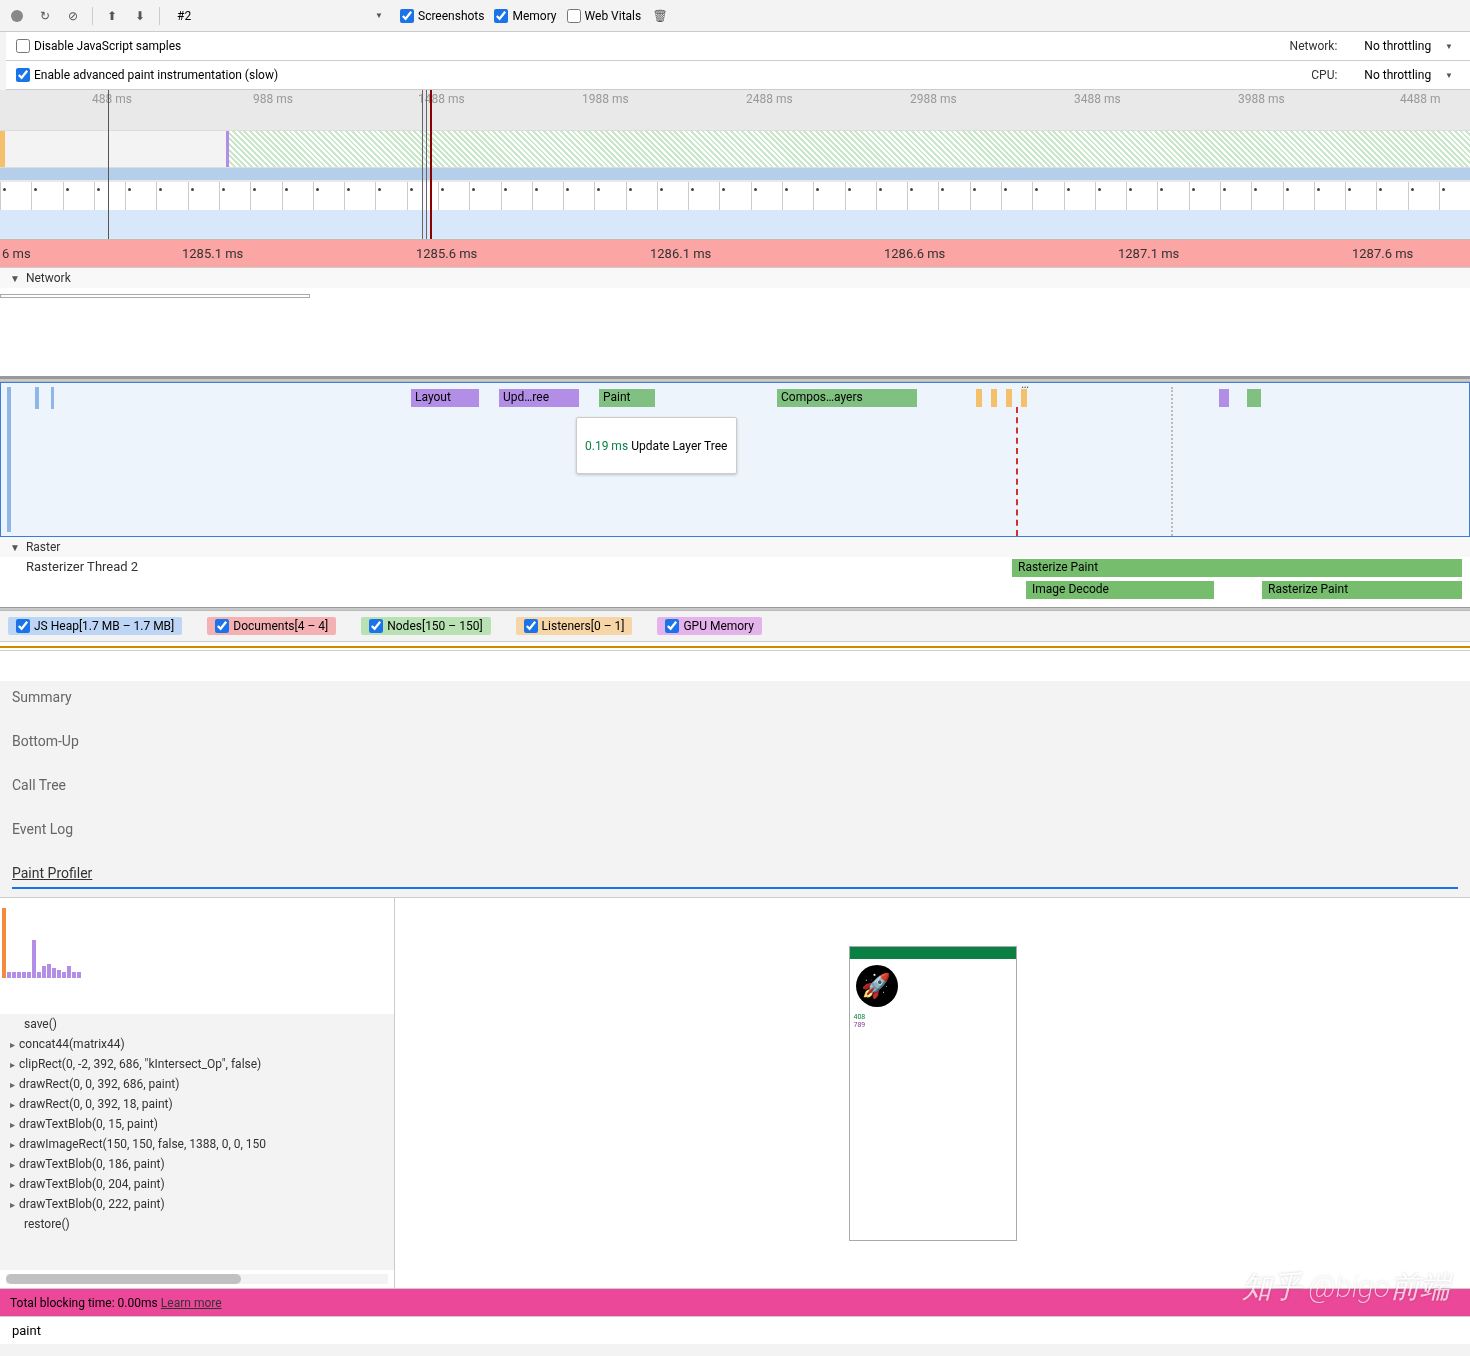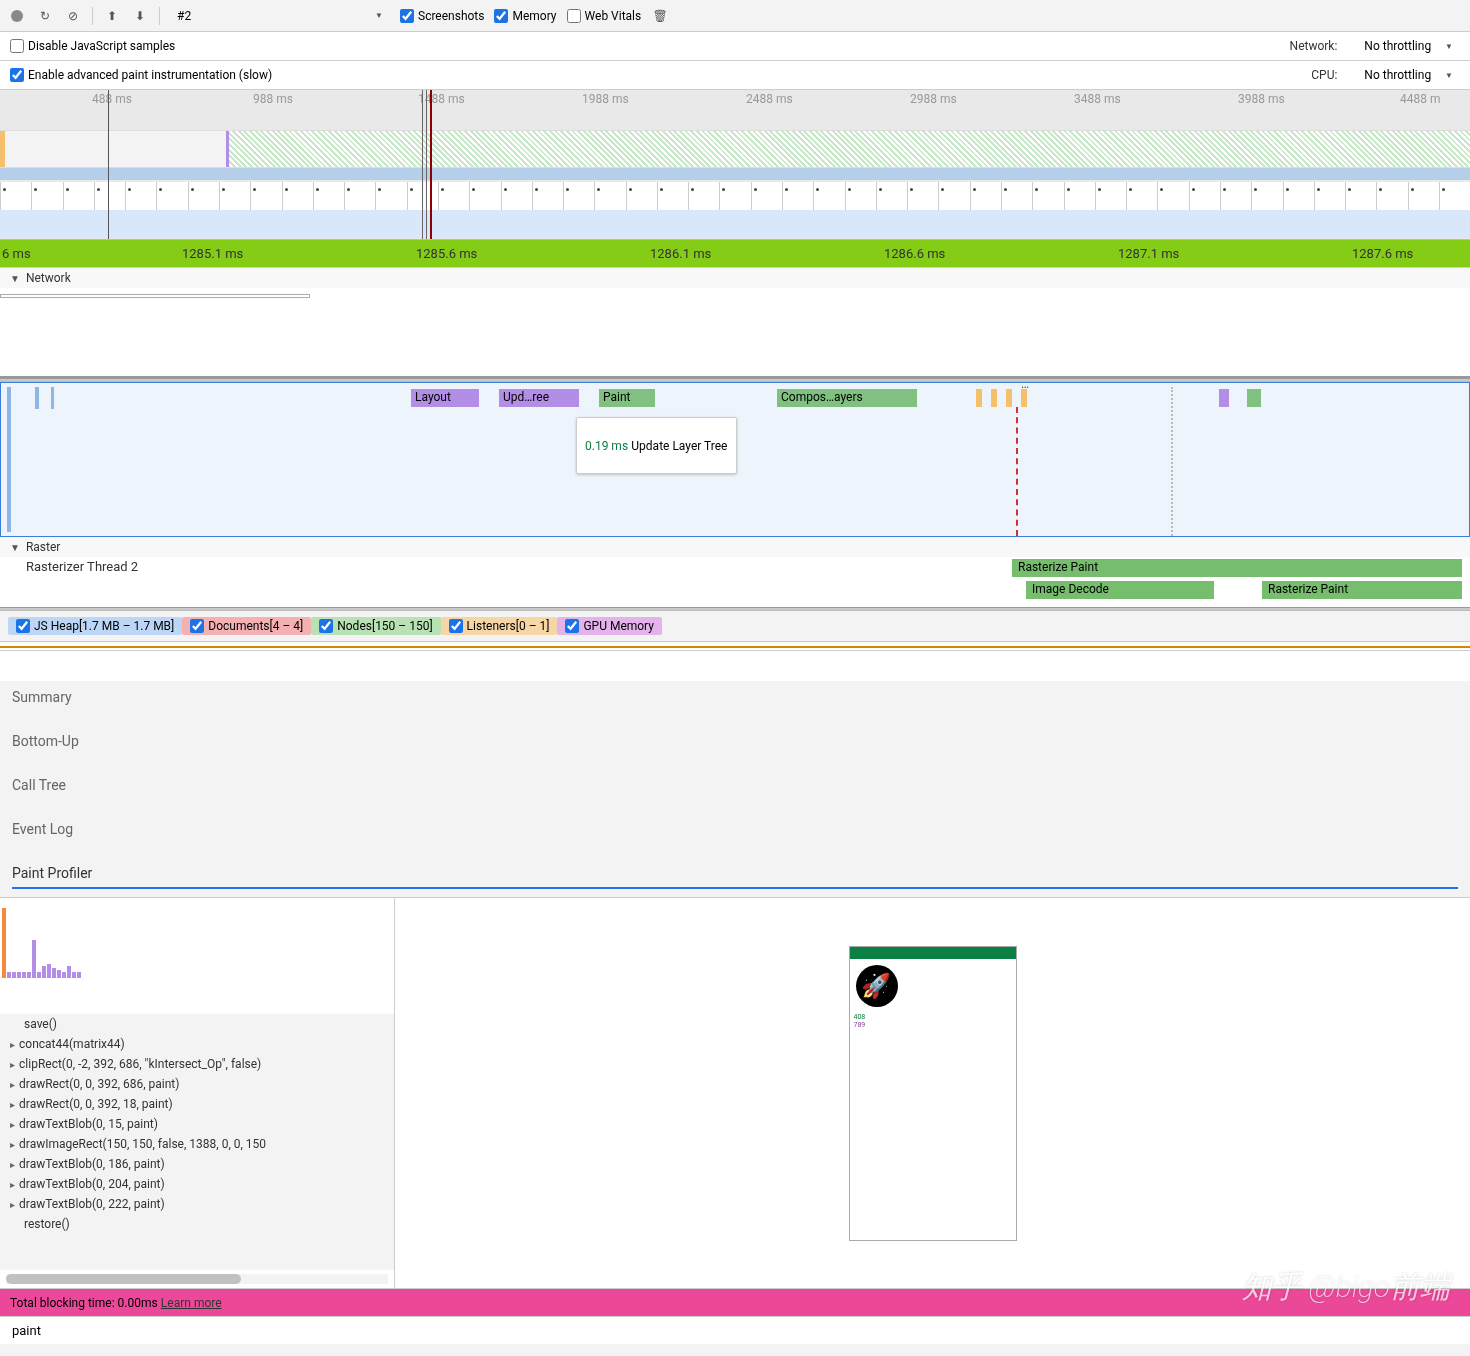--- a/index.html
+++ b/index.html
@@ -6,62 +6,62 @@
 body { background: #f3f3f3; width: 1470px; height: 1356px; overflow: hidden; position: relative; }
 .toolbar { height: 32px; background: #f3f3f3; border-bottom: 1px solid #ccc; display: flex; align-items: center; padding: 0 8px; gap: 10px; }
 .toolbar .sep { width: 1px; height: 18px; background: #ccc; }
 .icon-btn { width: 18px; height: 18px; display: flex; align-items: center; justify-content: center; color: #555; }
 .rec-dot { width: 12px; height: 12px; border-radius: 50%; background: #888; }
 .select-box { display: flex; align-items: center; gap: 4px; padding: 2px 6px; border: 1px solid transparent; }
 .select-box .tri { font-size: 8px; color: #555; }
 .chk-item { display: flex; align-items: center; gap: 4px; }
 .chk-item input { width: 14px; height: 14px; accent-color: #1a73e8; }
 .trash-icon { color: #555; }
-.settings-row { display: flex; align-items: center; padding: 4px 10px; gap: 12px; background: #fff; border-bottom: 1px solid #ccc; min-height: 28px; }
+.settings-row { display: flex; align-items: center; padding: 4px 10px; gap: 12px; background: #fff; border-bottom: 1px solid #ccc; min-height: 28px; margin-left: 6px; }
 .settings-row .right { margin-left: auto; display: flex; gap: 20px; align-items: center; }
 .lb { color: #333; }
 .ovw { height: 150px; background: #e9e9e9; position: relative; border-bottom: 1px solid #bbb; }
 .ovw .tick { position: absolute; top: 2px; color: #999; font-size: 12px; }
 .ovw .cpu-strip { position: absolute; top: 40px; left: 0; right: 0; height: 38px; background: #f3f3f3; border-top: 1px solid #ddd; border-bottom: 1px solid #ddd; }
 .ovw .cpu-strip .hatch { position: absolute; top: 0; height: 100%; background: repeating-linear-gradient(45deg, #c9e7c9 0 2px, #fff 2px 4px); }
 .ovw .mem-strip { position: absolute; top: 78px; left: 0; right: 0; height: 12px; background: #b5cfeb; }
 .ovw .sc-strip { position: absolute; top: 92px; left: 0; right: 0; height: 28px; background: #ececec; display: flex; }
 .ovw .sc-frame { flex: 1; border-left: 1px solid #ccc; background: #fff; position: relative; }
 .ovw .sc-frame::after { content: ''; position: absolute; top: 6px; left: 2px; width: 3px; height: 3px; border-radius: 50%; background: #444; }
 .ovw .fps-strip { position: absolute; top: 120px; left: 0; right: 0; height: 28px; background: #d9e7fa; }
 .ovw .sel { position: absolute; top: 0; bottom: 0; border-left: 1px solid #666; border-right: 1px solid #666; background: rgba(200,200,255,.1); }
-.ruler { height: 28px; background: #84cc16; position: relative; border-bottom: 1px solid #ccc; }
+.ruler { height: 28px; background: #fca5a5; position: relative; border-bottom: 1px solid #ccc; }
 .ruler .rtick { position: absolute; top: 6px; color: #333; font-size: 13px; }
 .sect-hdr { display: flex; align-items: center; gap: 6px; padding: 3px 10px; color: #333; font-size: 13px; background: #f8f8f8; }
 .sect-hdr .tri { font-size: 10px; color: #555; }
 .net-body { height: 90px; background: #fff; border-bottom: 2px solid #999; position: relative; }
 .divider-bar { height: 4px; background: #c9c9c9; border-top: 1px solid #999; border-bottom: 1px solid #bbb; }
 .flame { height: 155px; background: #eef4fc; position: relative; border: 1px solid #3b7dd8; }
 .flame .bar { position: absolute; top: 6px; height: 18px; font-size: 12px; padding: 1px 4px; overflow: hidden; white-space: nowrap; }
 .flame .b-purple { background: #b38ee6; color: #000; }
 .flame .b-green { background: #80c080; color: #000; }
 .tooltip { position: absolute; background: #fff; border: 1px solid #ccc; border-radius: 2px; padding: 20px 8px; font-size: 13px; box-shadow: 0 1px 3px rgba(0,0,0,.2); }
 .tooltip .dur { color: #0b8043; }
 .raster-row { padding: 2px 26px; color: #333; font-size: 13px; background: #fff; }
 .raster { background: #fff; position: relative; }
 .raster .rbar { position: absolute; height: 18px; background: #76bd6e; color: #000; font-size: 12px; padding: 1px 6px; overflow: hidden; }
-.legend-row { display: flex; gap: 0; padding: 6px 8px; flex-wrap: wrap; }
+.legend-row { display: flex; gap: 25px; padding: 6px 8px; flex-wrap: wrap; }
 .pill { display: inline-flex; align-items: center; gap: 4px; padding: 2px 8px; border-radius: 2px; font-size: 13px; }
 .pill input { accent-color: #1a73e8; width: 14px; height: 14px; }
 .p-blue { background: #bdd6f5; }
 .p-red { background: #f3b1b4; }
 .p-green { background: #b8e2b3; }
 .p-orange { background: #f6d5a6; }
 .p-purple { background: #e5b3ec; }
 .chart-thin { height: 10px; background: #fff; border-top: 1px solid #ccc; border-bottom: 1px solid #ccc; position: relative; }
 .chart-thin .line { position: absolute; top: 4px; left: 0; right: 0; height: 2px; background: #d48800; }
 .big-gap { height: 30px; background: #fff; }
 .tabs { display: flex; gap: 22px; padding: 8px 12px; background: #f3f3f3; border-bottom: 1px solid #ccc; flex-direction: column; }
 .tab { color: #666; font-size: 14px; padding-bottom: 6px; }
-.tab.active { color: #333; border-bottom: 2px solid #1a73e8; }
+.tab.active { color: #333; border-bottom: 2px solid #1a73e8; text-decoration: underline; }
 .profiler { display: flex; height: 390px; background: #fff; }
 .prof-left { width: 395px; border-right: 1px solid #ccc; position: relative; display: flex; flex-direction: column; }
 .prof-chart { height: 80px; display: flex; align-items: flex-end; gap: 1px; padding: 0 2px; }
 .prof-chart .cbar { width: 4px; }
 .cmd-list { flex: 1; overflow: hidden; background: #f3f3f3; margin-top: 36px; }
 .cmd-row { padding: 3px 10px; color: #333; font-size: 13px; display: flex; align-items: center; gap: 4px; }
 .cmd-row .exp::before { content: '▸'; color: #666; font-size: 10px; }
 .prof-right { flex: 1; position: relative; display: flex; align-items: center; justify-content: center; }
 .preview-box { width: 168px; height: 295px; border: 1px solid #aaa; background: #fff; position: relative; }
 .preview-box .topbar { height: 12px; background: #0b8043; }

